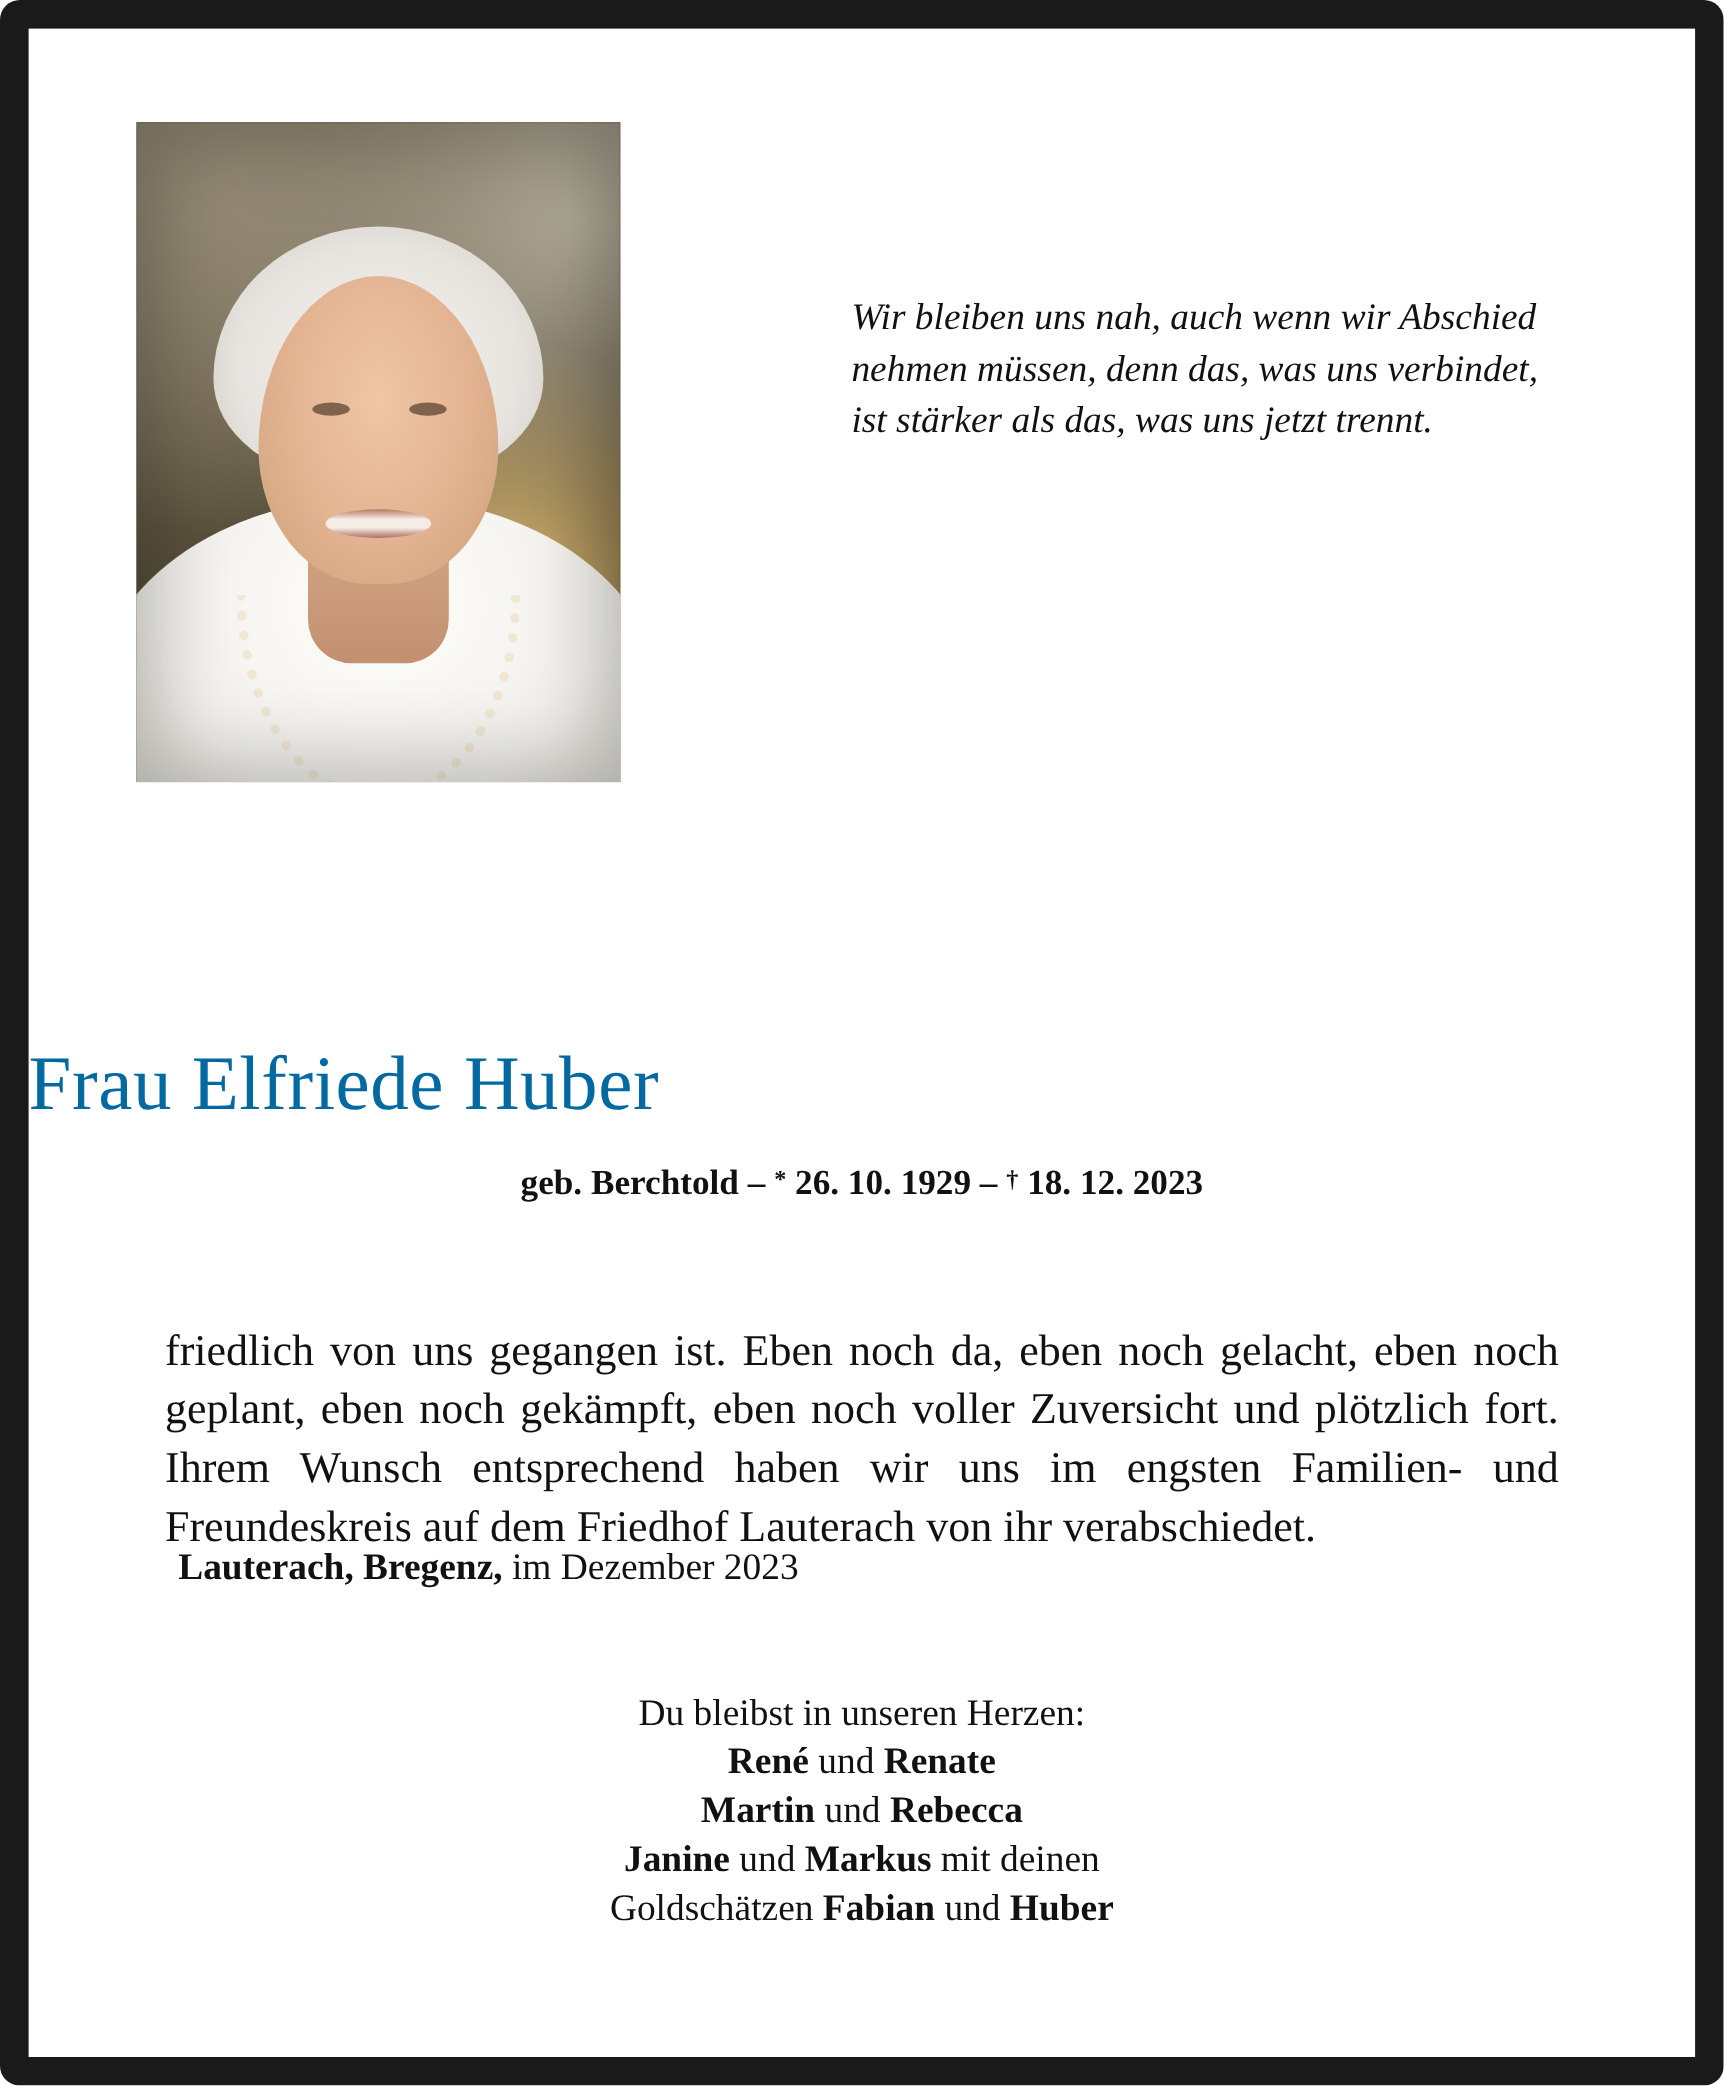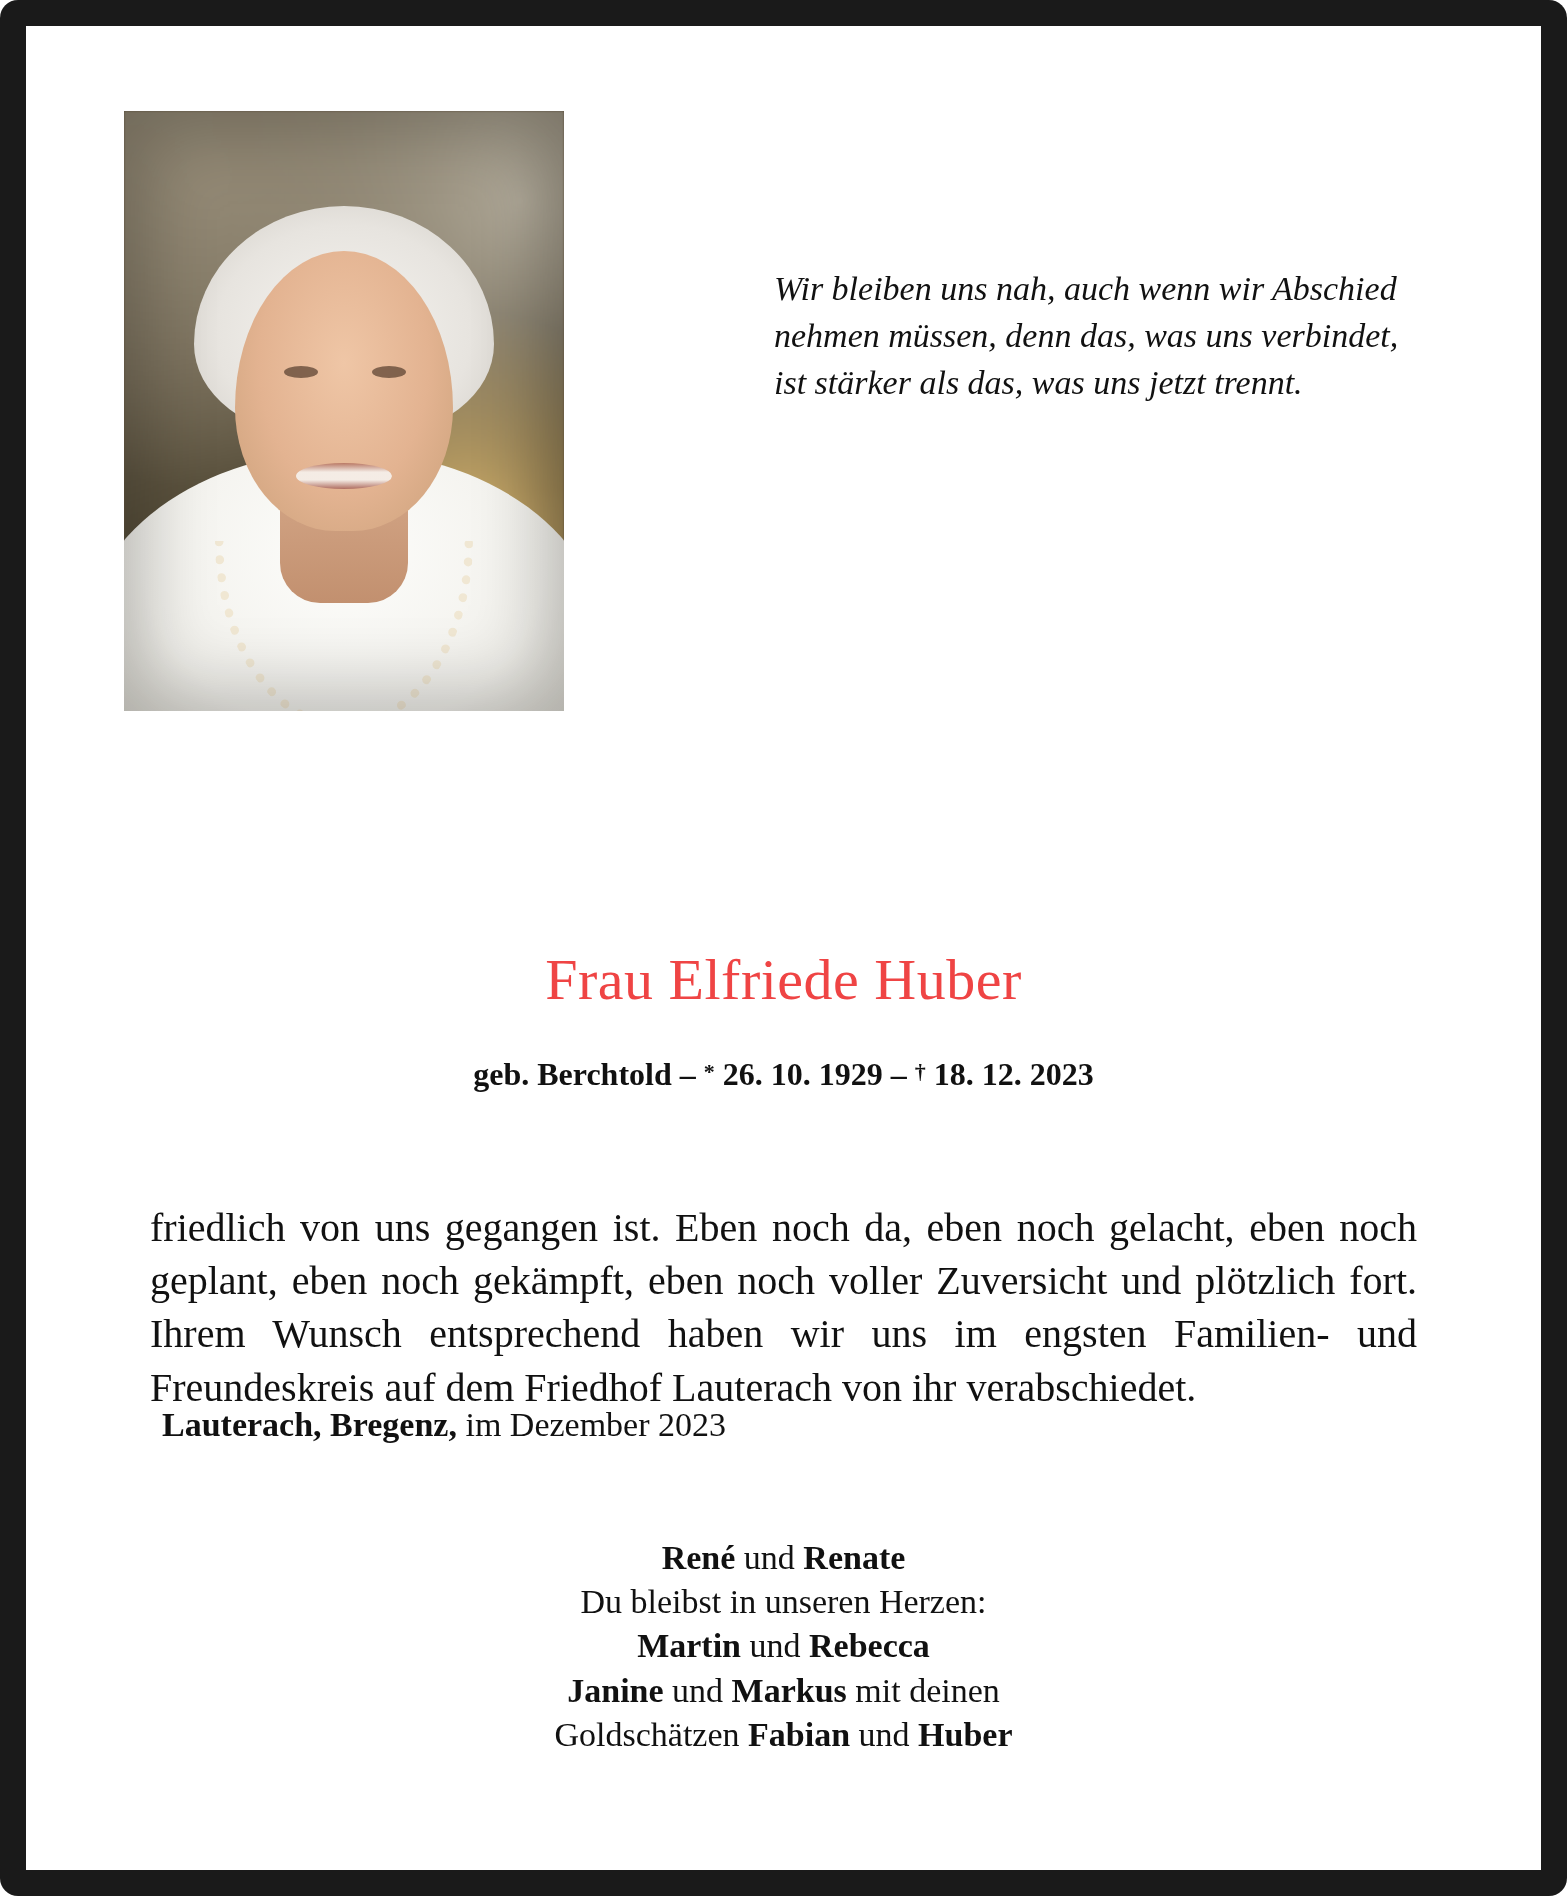--- a/index.html
+++ b/index.html
@@ -152,24 +152,24 @@
     font-size: 34px;
     line-height: 1.35;
     color: #111;
   }
 
   .name {
     position: absolute;
     left: 0;
     right: 0;
     top: 920px;
-    text-align: center;
-    font-size: 58px;
+    text-align: left;
+    font-size: 70px;
     letter-spacing: 0.5px;
-    color: #ef4444;
+    color: #0369a1;
   }
   .subname {
     position: absolute;
     left: 0;
     right: 0;
     top: 1030px;
     text-align: center;
     font-size: 32px;
     font-weight: bold;
     color: #111;
@@ -244,21 +244,21 @@
       <span>18. 12. 2023</span>
     </div>
 
     <div class="body-text">friedlich von uns gegangen ist. Eben noch da, eben noch gelacht, eben noch geplant, eben noch gekämpft, eben noch voller Zuversicht und plötzlich fort. Ihrem Wunsch entsprechend haben wir uns im engsten Familien- und Freundeskreis auf dem Friedhof Lauterach von ihr verabschiedet.</div>
 
     <div class="place-line">
       <b>Lauterach, Bregenz,</b><span> im Dezember 2023</span>
     </div>
 
     <div class="family">
+      <span class="lead">Du bleibst in unseren Herzen:</span>
       <span class="lead"><b>René</b> und <b>Renate</b></span>
-      <span class="lead">Du bleibst in unseren Herzen:</span>
       <span class="lead"><b>Martin</b> und <b>Rebecca</b></span>
       <span class="lead"><b>Janine</b> und <b>Markus</b> mit deinen</span>
       <span class="lead">Goldschätzen <b>Fabian</b> und <b>Huber</b></span>
     </div>
 
   </div>
 </div>
 
 </body></html>

